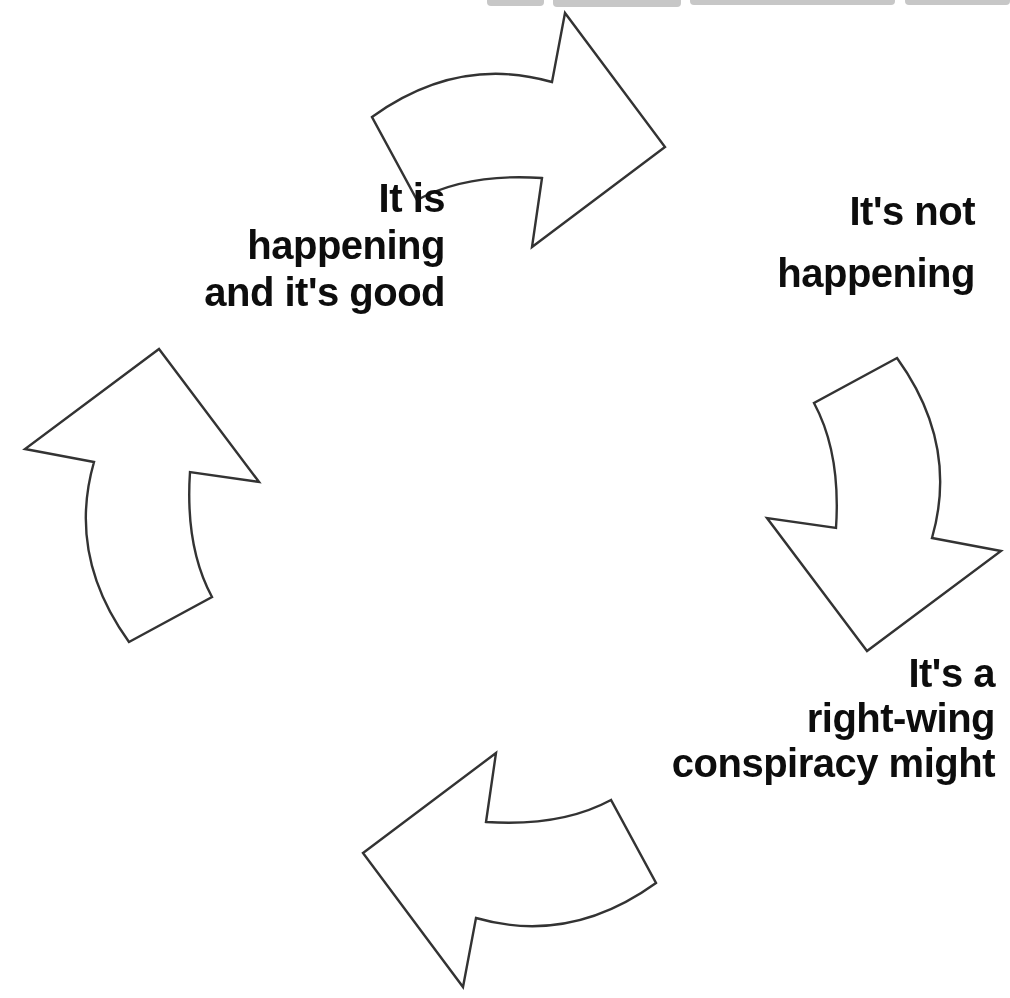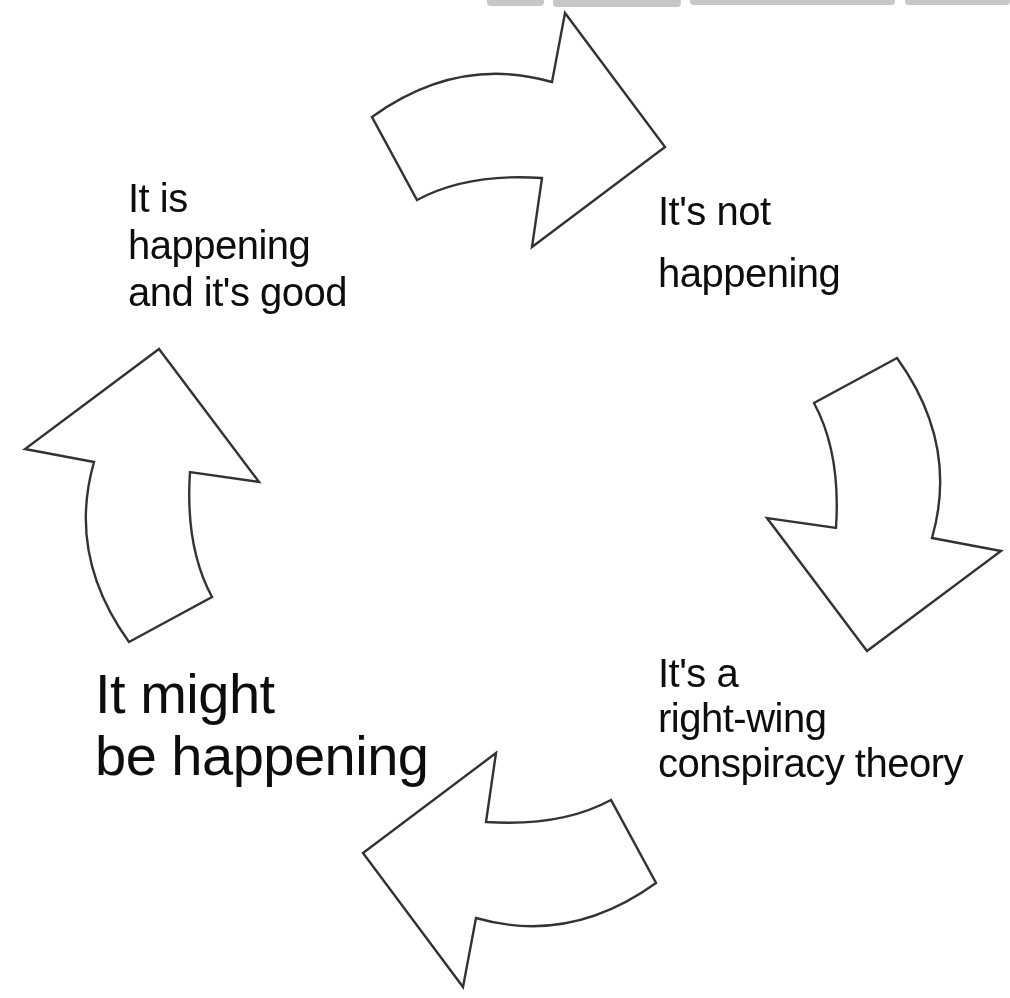--- a/index.html
+++ b/index.html
@@ -34,26 +34,25 @@
   }
   .arrow {
     fill: #ffffff;
     stroke: var(--stroke, #333333);
     stroke-width: 2.4;
     stroke-linejoin: miter;
   }
 
   .node {
     position: absolute;
-    text-align: left;
+    text-align: right;
     white-space: pre-line;
     color: var(--text, #0d0d0d);
-    font-weight: 400;
+    font-weight: 700;
     letter-spacing: -0.5px;
-    margin-left: 43px;
   }
   .node-tl { left: 85px;  top: 175px; width: 360px; font-size: 40px; line-height: 47px; }
   .node-tr { left: 615px; top: 180px; width: 360px; font-size: 40px; line-height: 62px; }
   .node-br { left: 615px; top: 651px; width: 380px; font-size: 40px; line-height: 45px; }
   .node-bl { left: 52px;  top: 663px; width: 420px; font-size: 56px; line-height: 62px; }
 </style>
 </head>
 <body>
 
 <div class="stage">
@@ -75,18 +74,16 @@
 
   <div class="node node-tl">It is
 happening
 and it's good</div>
 
   <div class="node node-tr">It's not
 happening</div>
 
   <div class="node node-br">It's a
 right-wing
-conspiracy theory</div>
+conspiracy might</div>
 
-  <div class="node node-bl">It might
-be happening</div>
 
 </div>
 
 </body></html>

